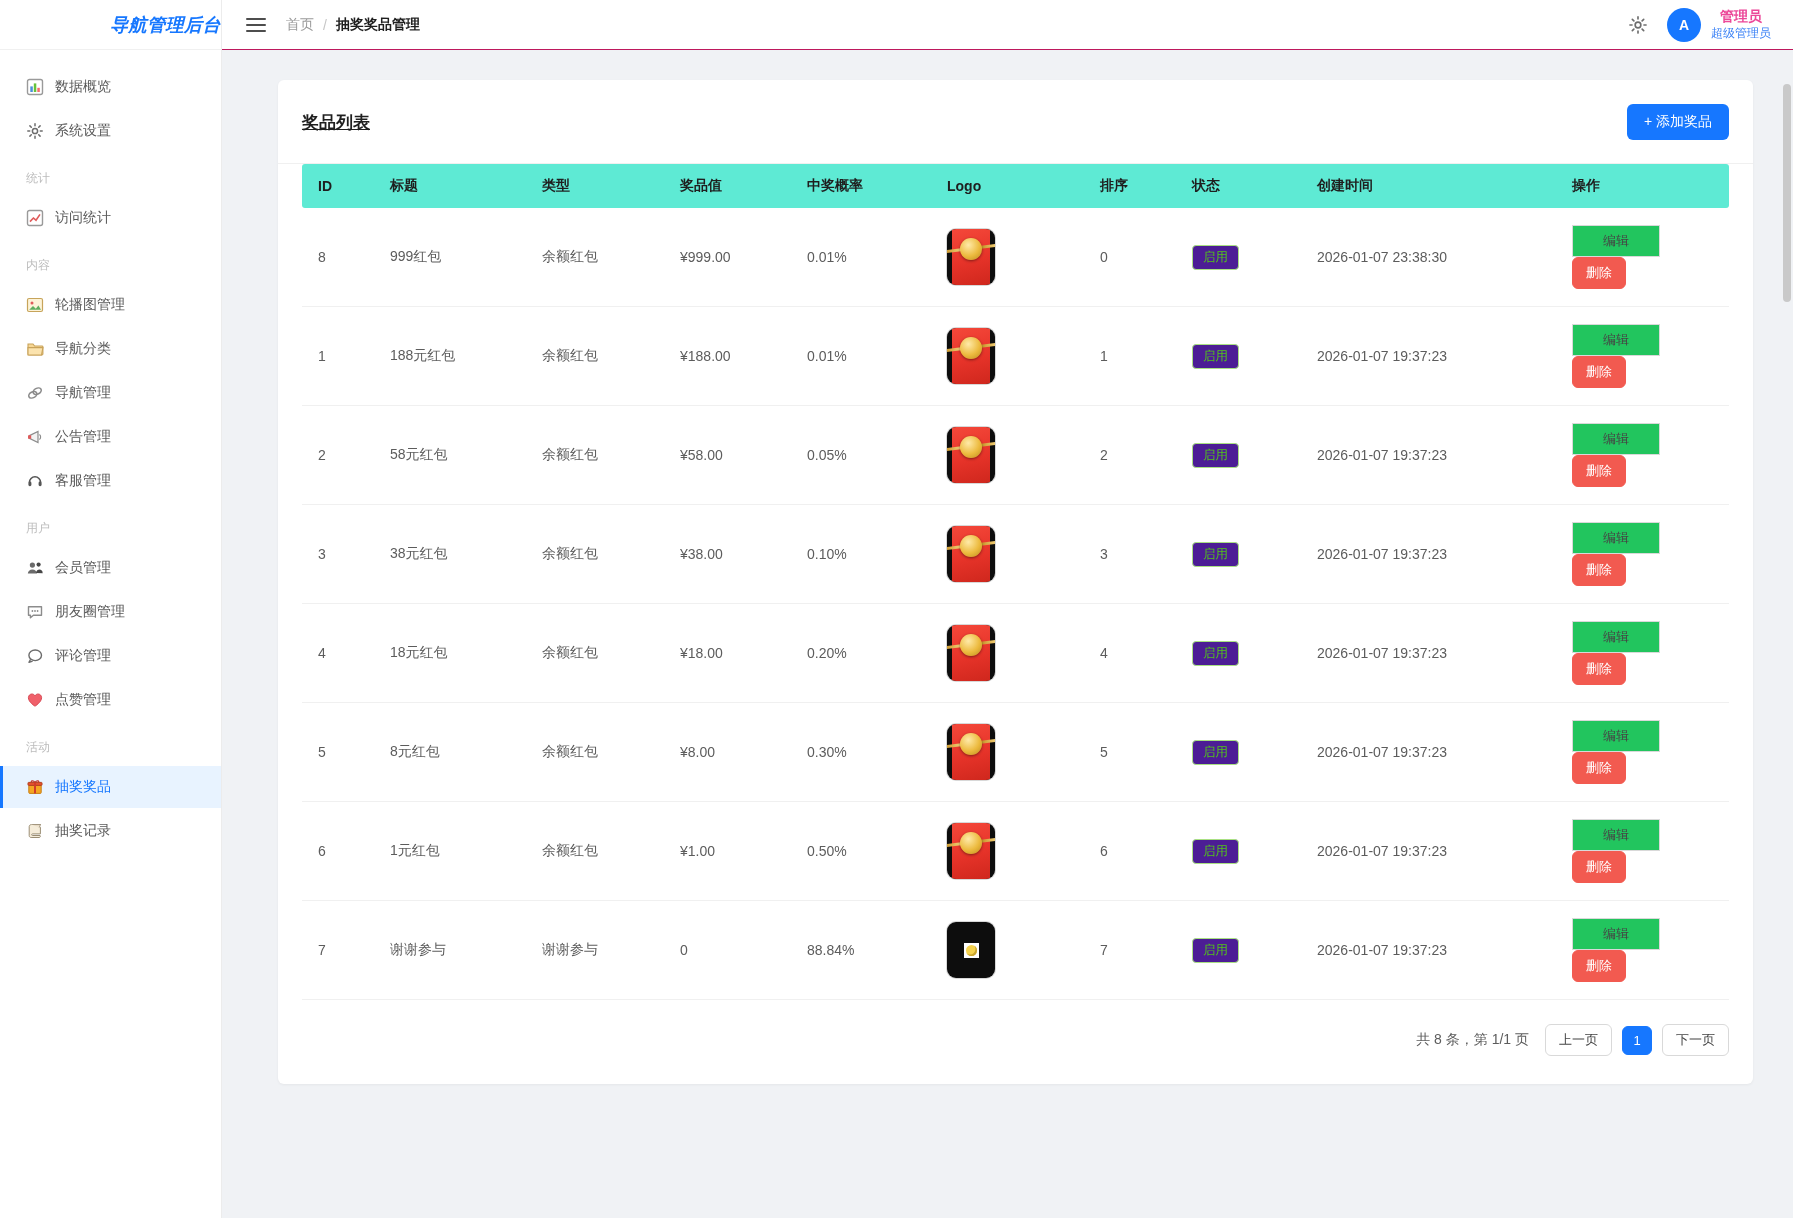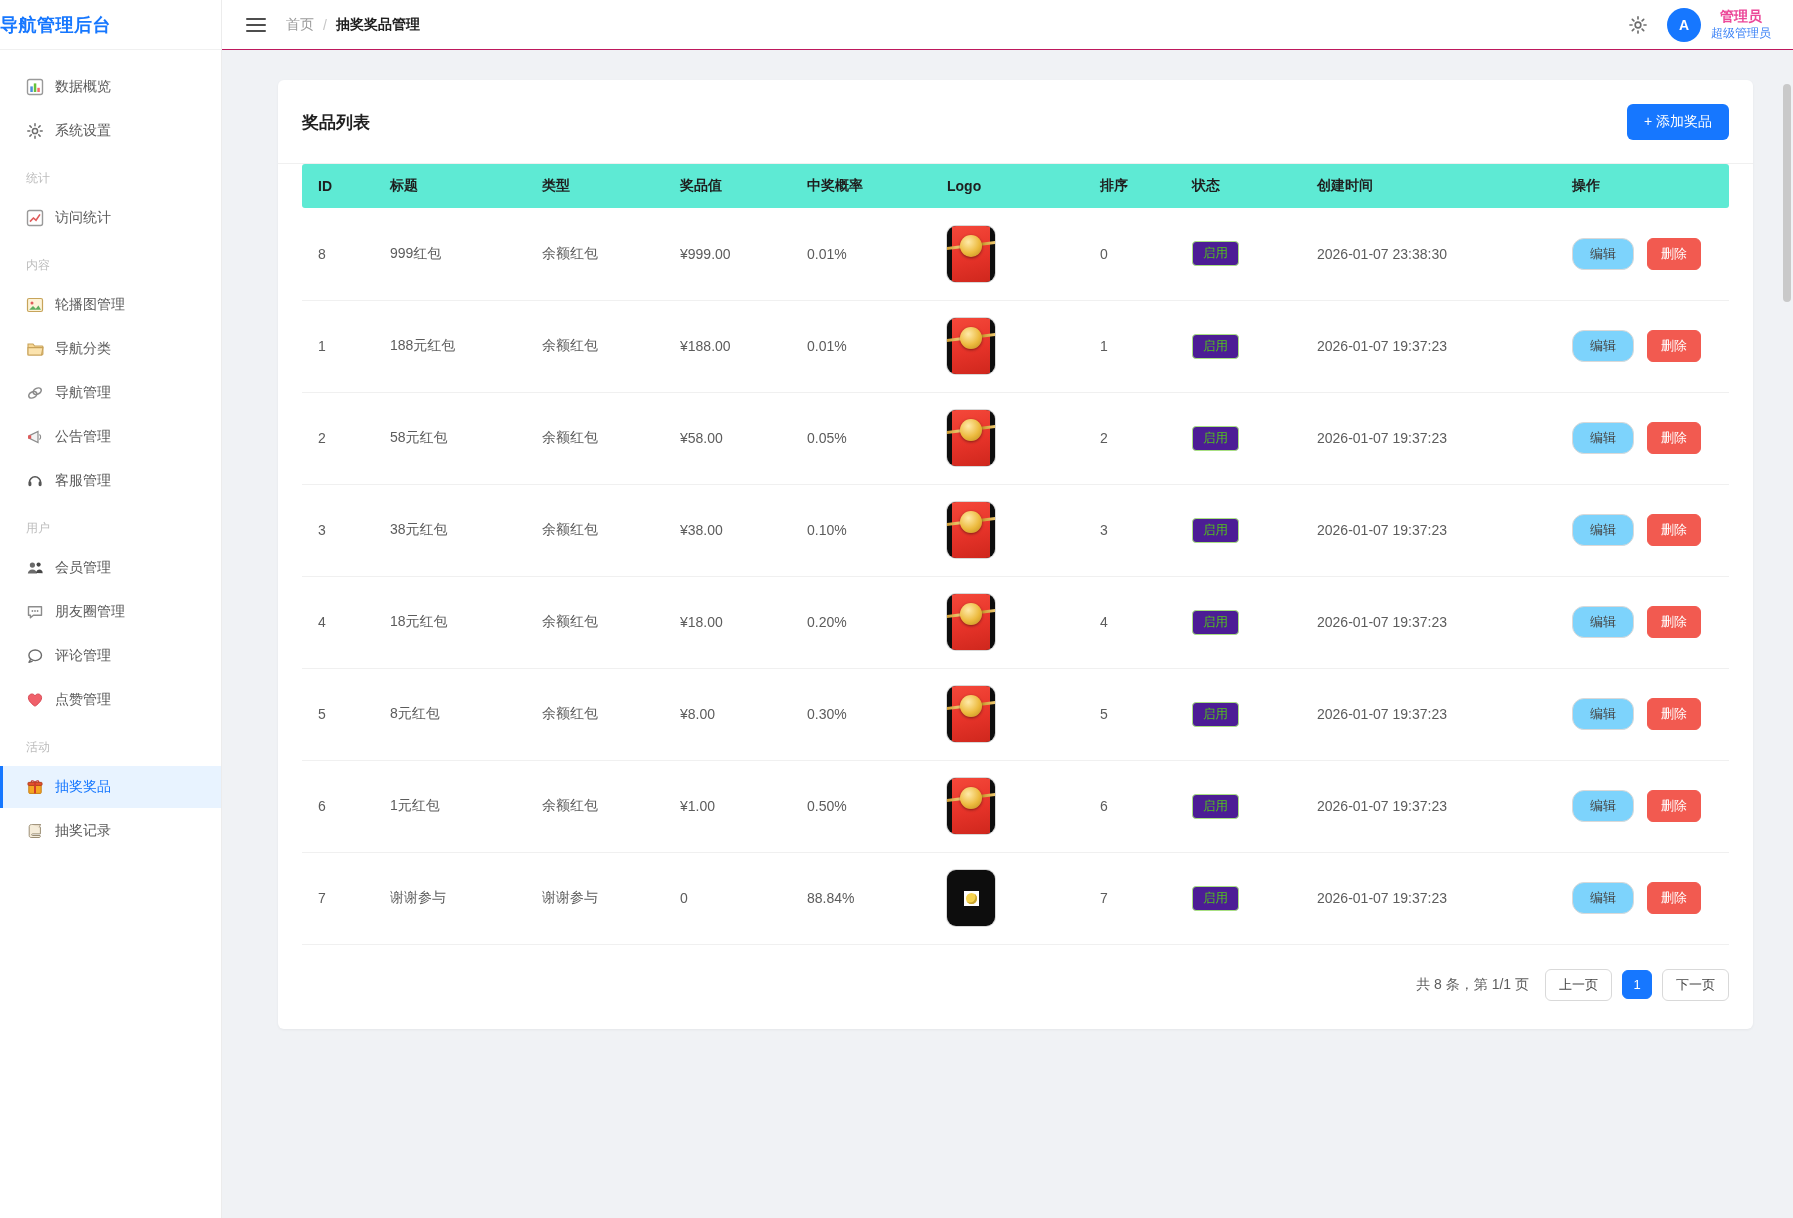--- a/index.html
+++ b/index.html
@@ -5,22 +5,22 @@
   * { margin:0; padding:0; box-sizing:border-box; }
   html,body { width:1793px; height:1218px; }
   body {
     font-family:"Liberation Sans","DejaVu Sans",sans-serif;
     background:#f0f2f5; color:#333; font-size:14px; overflow:hidden;
   }
   .app { display:flex; width:1793px; height:1218px; }
 
   
   .sidebar { width:222px; min-width:222px; background:#fff; border-right:1px solid #ececec; height:100%; }
-  .sidebar-logo { height:50px; display:flex; align-items:center; justify-content:flex-start;
-    border-bottom:1px solid #f0f0f0; }
+  .sidebar-logo { height:50px; display:flex; align-items:center; justify-content:flex-end;
+    border-bottom:1px solid #f0f0f0;font-style:italic; }
   .sidebar-logo span { color:var(--accent,#1677ff); font-size:18px; font-weight:bold; letter-spacing:.5px; }
   .menu { padding:14px 0 0 0; }
   .menu-section { padding:16px 0 8px 26px; font-size:12px; color:#bcbcbc; }
   .menu-item { display:flex; align-items:center; gap:11px; height:42px; padding-left:26px;
     color:#5a5a5a; font-size:14px; cursor:pointer; position:relative; margin:2px 0; }
   .menu-item.active { background:#e8f3ff; color:var(--accent,#1677ff); }
   .menu-item.active::before { content:""; position:absolute; left:0; top:0; bottom:0; width:3px;
     background:var(--accent,#1677ff); }
   .menu-item .icon { width:18px; height:18px; display:inline-flex; }
   .menu-item .icon svg { width:18px; height:18px; }
@@ -44,21 +44,21 @@
     display:flex; align-items:center; justify-content:center; font-size:14px; font-weight:bold; }
   .user-meta { display:flex; flex-direction:column; line-height:1.25; }
   .user-name { font-size:14px; font-weight:bold; color:#ec4899; }
   .user-role { font-size:12px; color:#3b82f6; }
 
   
   .content { flex:1; padding:30px 40px 0 56px; overflow:hidden; }
   .card { background:#fff; border-radius:6px; box-shadow:0 1px 3px rgba(0,0,0,.05); }
   .card-header { display:flex; align-items:center; justify-content:space-between;
     padding:24px 24px 23px 24px; border-bottom:1px solid #f0f0f0; }
-  .card-title { font-size:17px; font-weight:bold; color:#1f1f1f; }
+  .card-title { font-size:17px; font-weight:bold; color:#1f1f1f;text-decoration:underline; }
   .btn-add { background:var(--accent,#1677ff); color:#fff; border:none; border-radius:6px;
     padding:9px 17px; font-size:14px; cursor:pointer; font-family:inherit; }
   .table-wrap { padding:0 24px; }
   table { width:100%; border-collapse:collapse; table-layout:fixed; }
   thead th { background:#5eead4; text-align:left; font-size:14px; font-weight:bold; color:#1f1f1f;
     padding:13px 8px; }
   thead th:first-child { padding-left:16px; border-radius:3px 0 0 3px; }
   thead th:last-child { border-radius:0 3px 3px 0; }
   tbody td { border-bottom:1px solid #f0f0f0; padding:17px 8px; font-size:14px; color:#5c5c5c;
     height:92px; vertical-align:middle; }
@@ -80,22 +80,22 @@
     width:22px; height:22px; border-radius:50%;
     background:radial-gradient(circle at 38% 32%,#ffeaa8,#ecba3e 55%,#b98a1e);
     box-shadow:0 1px 3px rgba(0,0,0,.45); }
   .logo-img.thanks .smiley { display:block; position:absolute; left:50%; top:50%; width:15px; height:15px;
     margin:-7.5px 0 0 -7.5px; background:#fff; }
   .logo-img.thanks .smiley::after { content:""; position:absolute; left:2px; top:2px; width:11px;
     height:11px; border-radius:50%; background:#f6d34f; box-shadow:inset -1.5px -1.5px 0 #c9a42e; }
 
   .status-badge { display:inline-block; padding:4px 10px; font-size:12.5px; color:var(--success,#52c41a);
     background:#4c1d95; border:1px solid #a9e083; border-radius:4px; line-height:1.2; }
-  .btn-edit { background:#7dd3fc; border:1px solid #d9d9d9; color:#454545; border-radius:12px;
-    padding:6px 17px; font-size:13px; cursor:pointer; margin-right:9px; font-family:inherit; }
+  .btn-edit { background:#22c55e; border:1px solid #d9d9d9; color:#454545; border-radius:0;
+    padding:6px 30px; font-size:13px; cursor:pointer; margin-right:9px; font-family:inherit; }
   .btn-delete { background:var(--danger,#f25a50); border:1px solid var(--danger,#f25a50); color:#fff;
     border-radius:6px; padding:6px 13px; font-size:13px; cursor:pointer; font-family:inherit; }
 
   
   .pagination { display:flex; align-items:center; justify-content:flex-end; gap:10px;
     padding:24px 24px 28px 24px; }
   .page-summary { color:#5c5c5c; font-size:14px; margin-right:6px; }
   .page-btn { background:#fff; border:1px solid #d9d9d9; border-radius:6px; padding:6px 13px;
     font-size:13px; color:#454545; cursor:pointer; font-family:inherit; }
   .page-num { background:var(--accent,#1677ff); border:1px solid var(--accent,#1677ff); color:#fff;

